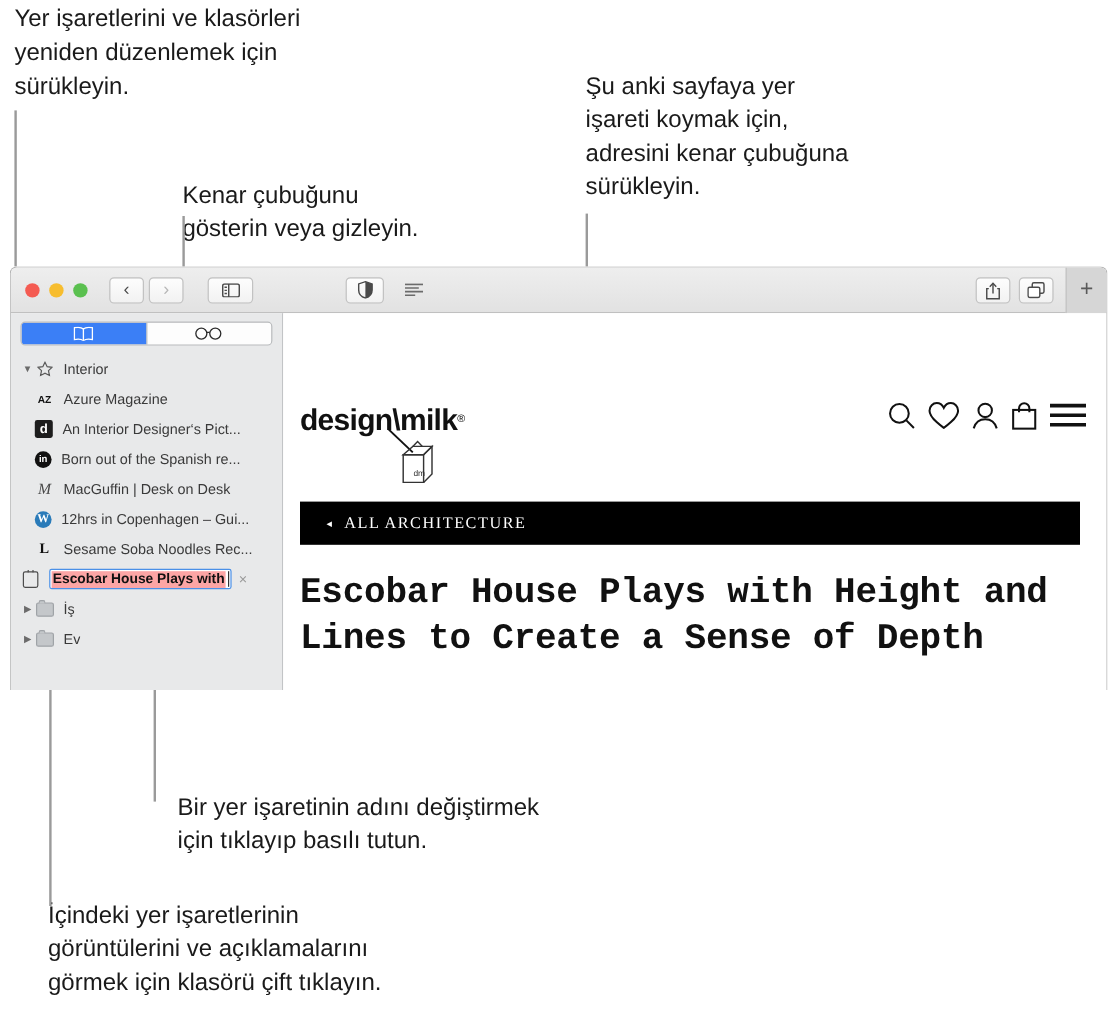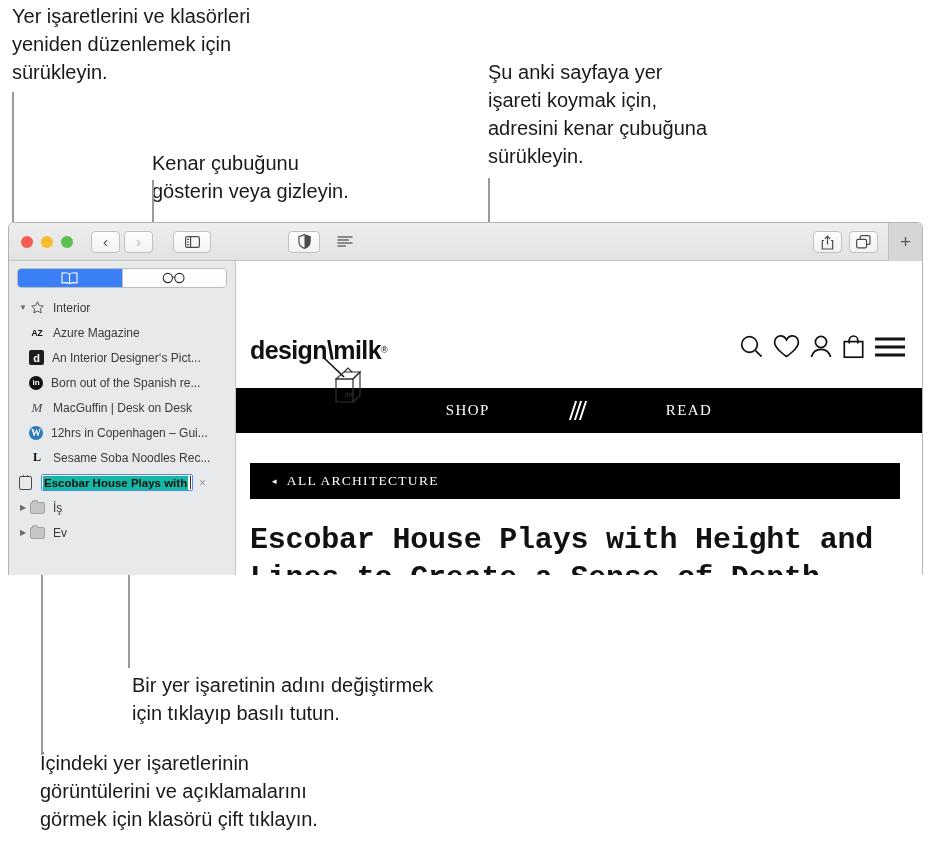--- a/index.html
+++ b/index.html
@@ -27,21 +27,21 @@
   }
   .leader {
     position: absolute;
     background: #9a9a9a;
     width: 2px;
   }
 
   #callout-reorder   { left: 12px;  top: 2px;   width: 380px; }
   #callout-sidebar   { left: 152px; top: 149px; width: 330px; }
   #callout-bookmark  { left: 488px; top: 58px;  width: 330px; }
-  #callout-rename    { left: 132px; top: 659px; width: 470px; margin-top: 12px; }
+  #callout-rename    { left: 148px; top: 659px; width: 470px; }
   #callout-folder    { left: 40px;  top: 749px; width: 470px; }
 
   
   #browser {
     position: absolute;
     left: 8px;
     top: 222px;
     width: 915px;
     height: 353px;
     background: #ffffff;
@@ -248,21 +248,21 @@
     align-items: center;
     height: 17px;
     border: 1.5px solid #4a90e8;
     border-radius: 2px;
     background: #fff;
     padding: 0 1px;
     box-sizing: border-box;
     max-width: 152px;
   }
   #edit-text {
-    background: #14b8a6;
+    background: #fca5a5;
     color: #111;
     font-size: 11.5px;
     font-weight: bold;
     padding: 1px 1px;
     white-space: nowrap;
     overflow: hidden;
   }
   #edit-caret {
     width: 1.5px;
     height: 13px;
@@ -605,29 +605,20 @@
           <span>
             <svg width="32" height="22" viewBox="0 0 32 22">
               <line x1="1" y1="3" x2="31" y2="3" stroke="#111" stroke-width="3"></line>
               <line x1="1" y1="11" x2="31" y2="11" stroke="#111" stroke-width="3"></line>
               <line x1="1" y1="19" x2="31" y2="19" stroke="#111" stroke-width="3"></line>
             </svg>
           </span>
         </div>
       </div>
 
-      <div id="nav-bar">
-        <span>SHOP</span>
-        <span id="nav-mark">
-            <i></i>
-            <i></i>
-            <i></i>
-          </span>
-        <span>READ</span>
-      </div>
 
       <div id="breadcrumb-bar">
         <span id="breadcrumb-arrow">◂</span>
         <span>ALL ARCHITECTURE</span>
       </div>
 
       <div id="headline">Escobar House Plays with Height and Lines to Create a Sense of Depth</div>
 
     </div>
   </div>

